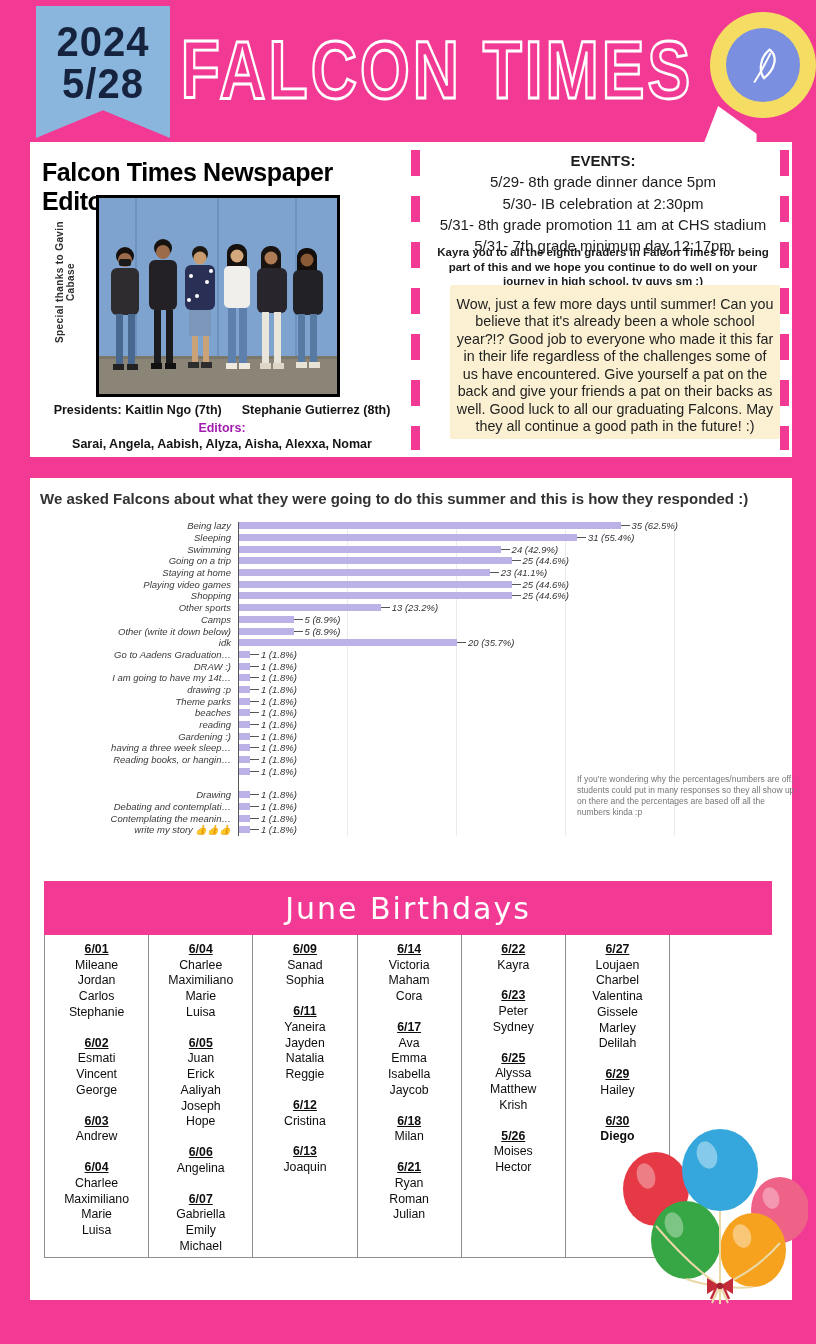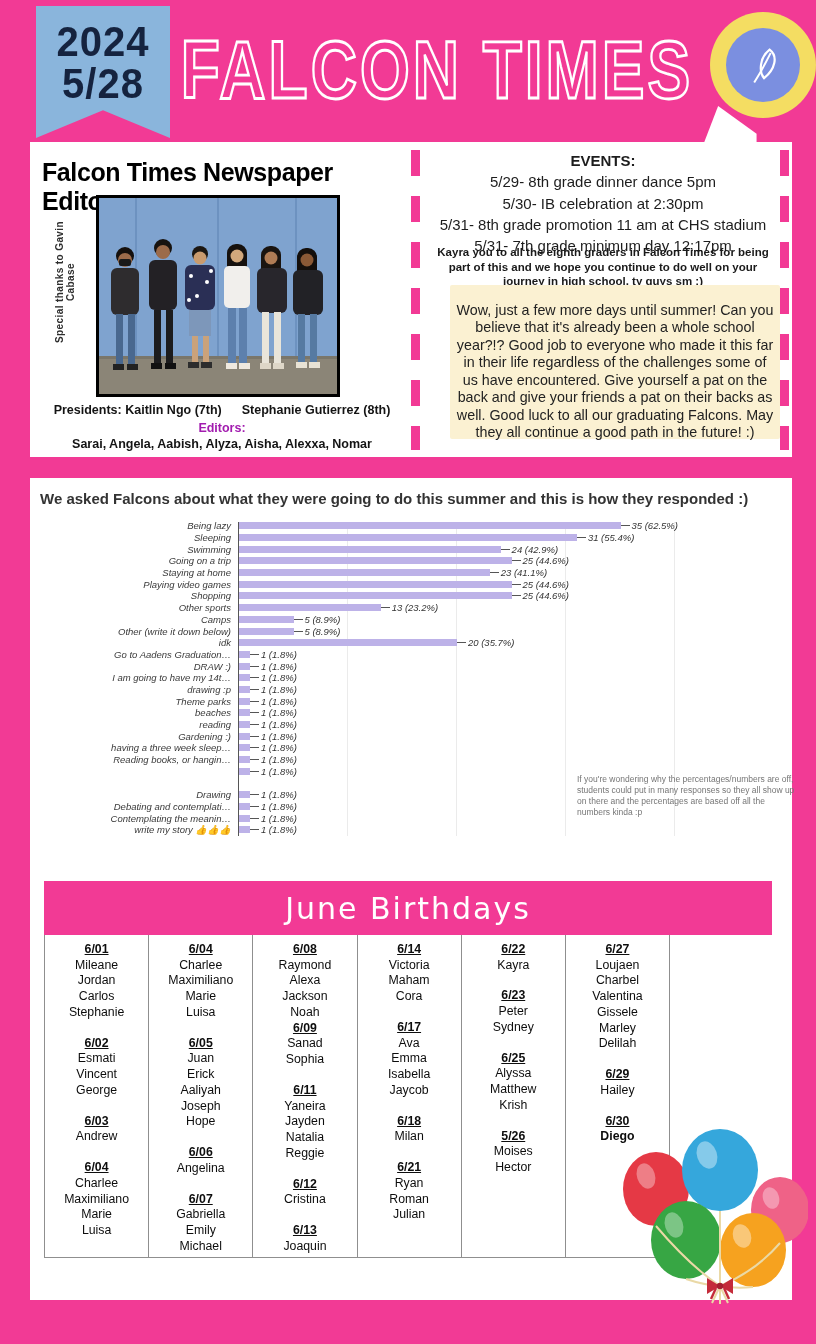--- a/index.html
+++ b/index.html
@@ -88,21 +88,21 @@
     font-size:15px; color:#1d1d1d; line-height:1.42; font-weight:500;
   }
   .events-heading { font-weight:600; }
   .thanks-note {
     position:absolute; left:400px; top:103px; width:346px; text-align:center;
     font-size:11.5px; font-weight:600; color:#1a1a1a; line-height:1.28;
   }
   .thanks-note b { font-weight:800; }
   .message-box {
     position:absolute; left:420px; top:143px; width:330px; height:154px;
-    background:#FBF1D2; border-radius:2px; padding:17px 6px;
+    background:#FBF1D2; border-radius:2px; padding:11px 6px;
     font-size:14.3px; color:#222; line-height:1.22; text-align:center; font-weight:500;
   }
 
   
   .chart-title {
     position:absolute; left:10px; top:12px; width:748px;
     font-size:15px; font-weight:600; color:#333;
   }
   .chart { position:absolute; left:0; top:42px; width:762px; height:320px; }
   .chart-grid {
@@ -525,27 +525,20 @@
             <div class="bday-name">Angelina</div>
           </div>
           <div class="bday-group">
             <div class="bday-date">6/07</div>
             <div class="bday-name">Gabriella</div>
             <div class="bday-name">Emily</div>
             <div class="bday-name">Michael</div>
           </div>
         </div>
         <div class="bday-col">
-          <div class="bday-group" style="margin-bottom: 0px;">
-            <div class="bday-date">6/08</div>
-            <div class="bday-name">Raymond</div>
-            <div class="bday-name">Alexa</div>
-            <div class="bday-name">Jackson</div>
-            <div class="bday-name">Noah</div>
-          </div>
           <div class="bday-group">
             <div class="bday-date">6/09</div>
             <div class="bday-name">Sanad</div>
             <div class="bday-name">Sophia</div>
           </div>
           <div class="bday-group">
             <div class="bday-date">6/11</div>
             <div class="bday-name">Yaneira</div>
             <div class="bday-name">Jayden</div>
             <div class="bday-name">Natalia</div>

